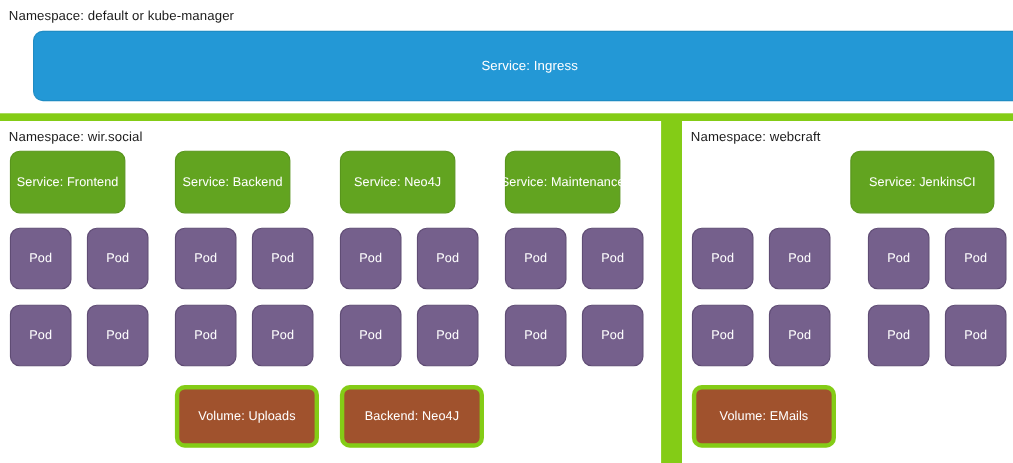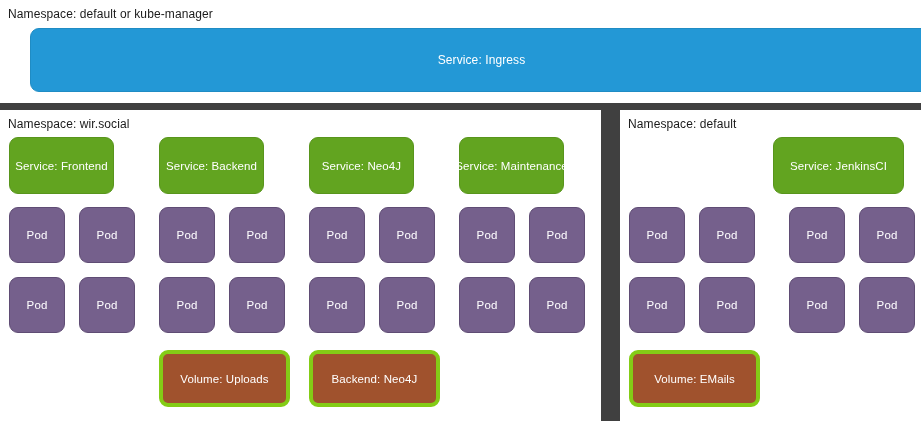--- a/index.html
+++ b/index.html
@@ -12,21 +12,21 @@
     width: 921px;
     height: 421px;
     overflow: hidden;
     font-family: "Liberation Sans", "DejaVu Sans", sans-serif;
   }
 
   #diagram {
     position: relative;
     width: 921px;
     height: 421px;
-    background: #404040;
+    background: #84cc16;
   }
 
   
   .ns-panel {
     position: absolute;
     background: #ffffff;
     box-sizing: border-box;
     overflow: hidden;
   }
   #ns-top    { left: 0;   top: 0;   width: 921px; height: 103px; }
@@ -140,21 +140,21 @@
     <div class="node pod pod-node pod-row-2" style="left:309px;">Pod</div>
     <div class="node pod pod-node pod-row-2" style="left:379px;">Pod</div>
     <div class="node pod pod-node pod-row-2" style="left:459px;">Pod</div>
     <div class="node pod pod-node pod-row-2" style="left:529px;">Pod</div>
 
     <div class="node volume vol-node" id="vol-uploads">Volume: Uploads</div>
     <div class="node volume vol-node" id="vol-neo4j">Backend: Neo4J</div>
   </div>
 
   <div class="ns-panel" id="ns-right">
-    <div class="ns-label">Namespace: default</div>
+    <div class="ns-label">Namespace: webcraft</div>
 
     <div class="node service svc-right" id="svc-jenkinsci">Service: JenkinsCI</div>
 
     <div class="node pod pod-node pod-row-1" style="left:9px;">Pod</div>
     <div class="node pod pod-node pod-row-1" style="left:79px;">Pod</div>
     <div class="node pod pod-node pod-row-1" style="left:169px;">Pod</div>
     <div class="node pod pod-node pod-row-1" style="left:239px;">Pod</div>
 
     <div class="node pod pod-node pod-row-2" style="left:9px;">Pod</div>
     <div class="node pod pod-node pod-row-2" style="left:79px;">Pod</div>

